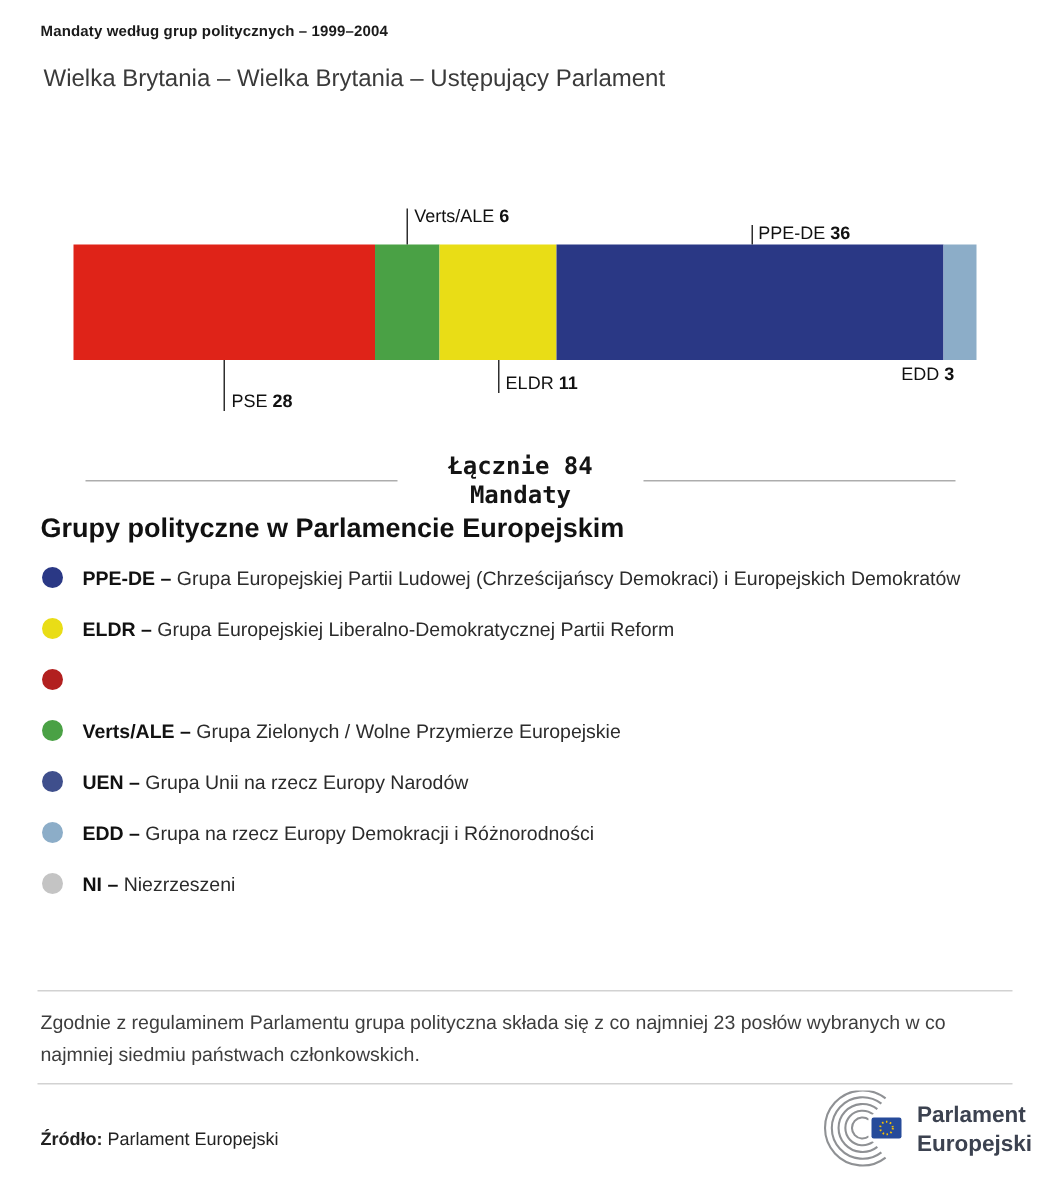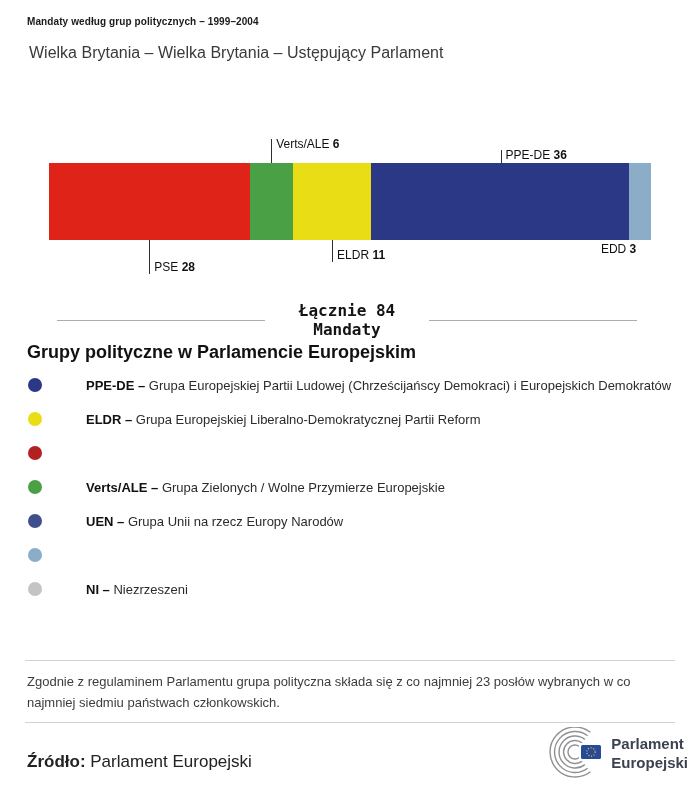--- a/index.html
+++ b/index.html
@@ -25,29 +25,29 @@
     padding:0 34px; text-align:center;
     font-family:"DejaVu Sans Mono", monospace; font-weight:700;
     font-size:16px; line-height:19px; color:#141414;
   }
 
   .legend-heading { position:absolute; left:27px; top:342px; font-size:18px; font-weight:700; color:#111; }
   .legend { position:absolute; left:27px; right:20px; top:368px; list-style:none; }
   .legend li { display:flex; align-items:center; height:34px; }
   .dot { width:14px; height:14px; border-radius:50%; margin:0 13px 0 1px; flex:none; }
   .legend-text { font-size:13px; color:#2b2b2b; white-space:nowrap; }
-  .legend-text b { font-weight:700; color:#111;margin-left:31px; }
+  .legend-text b { font-weight:700; color:#111; }
 
   .divider { position:absolute; left:25px; right:25px; border:none; border-top:1px solid #d2d2d2; }
   .divider-1 { top:660px; }
   .divider-2 { top:722px; }
 
   .footnote { position:absolute; left:27px; right:45px; top:671px; font-size:13px; line-height:1.62; color:#3d3d3d; }
 
-  .source { position:absolute; left:27px; top:752px; font-size:17px; color:#222; }
+  .source { position:absolute; left:27px; top:752px; font-size:12px; color:#222; }
   .source b { font-weight:700; }
 
   .logo { position:absolute; right:12px; top:727px; display:flex; align-items:center; }
   .logo-text { font-size:15px; font-weight:700; line-height:19px; color:#3c4250; margin-left:4px; }
 </style>
 </head>
 <body>
 
 <div class="title">Mandaty według grup politycznych – 1999–2004</div>
 <div class="subtitle">Wielka Brytania – Wielka Brytania – Ustępujący Parlament</div>
@@ -96,20 +96,21 @@
     <li>
       <span class="dot" style="background: rgb(74, 161, 69);"></span>
       <span class="legend-text"><b>Verts/ALE – </b>Grupa Zielonych / Wolne Przymierze Europejskie</span>
     </li>
     <li>
       <span class="dot" style="background: rgb(63, 79, 140);"></span>
       <span class="legend-text"><b>UEN – </b>Grupa Unii na rzecz Europy Narodów</span>
     </li>
     <li>
       <span class="dot" style="background: rgb(140, 173, 200);"></span>
+      <span class="legend-text"><b>EDD – </b>Grupa na rzecz Europy Demokracji i Różnorodności</span>
     </li>
     <li>
       <span class="dot" style="background: rgb(196, 196, 196);"></span>
       <span class="legend-text"><b>NI – </b>Niezrzeszeni</span>
     </li>
   </ul>
 
 <hr class="divider divider-1">
 <p class="footnote">Zgodnie z regulaminem Parlamentu grupa polityczna składa się z co najmniej 23 posłów wybranych w co najmniej siedmiu państwach członkowskich.</p>
 <hr class="divider divider-2">

